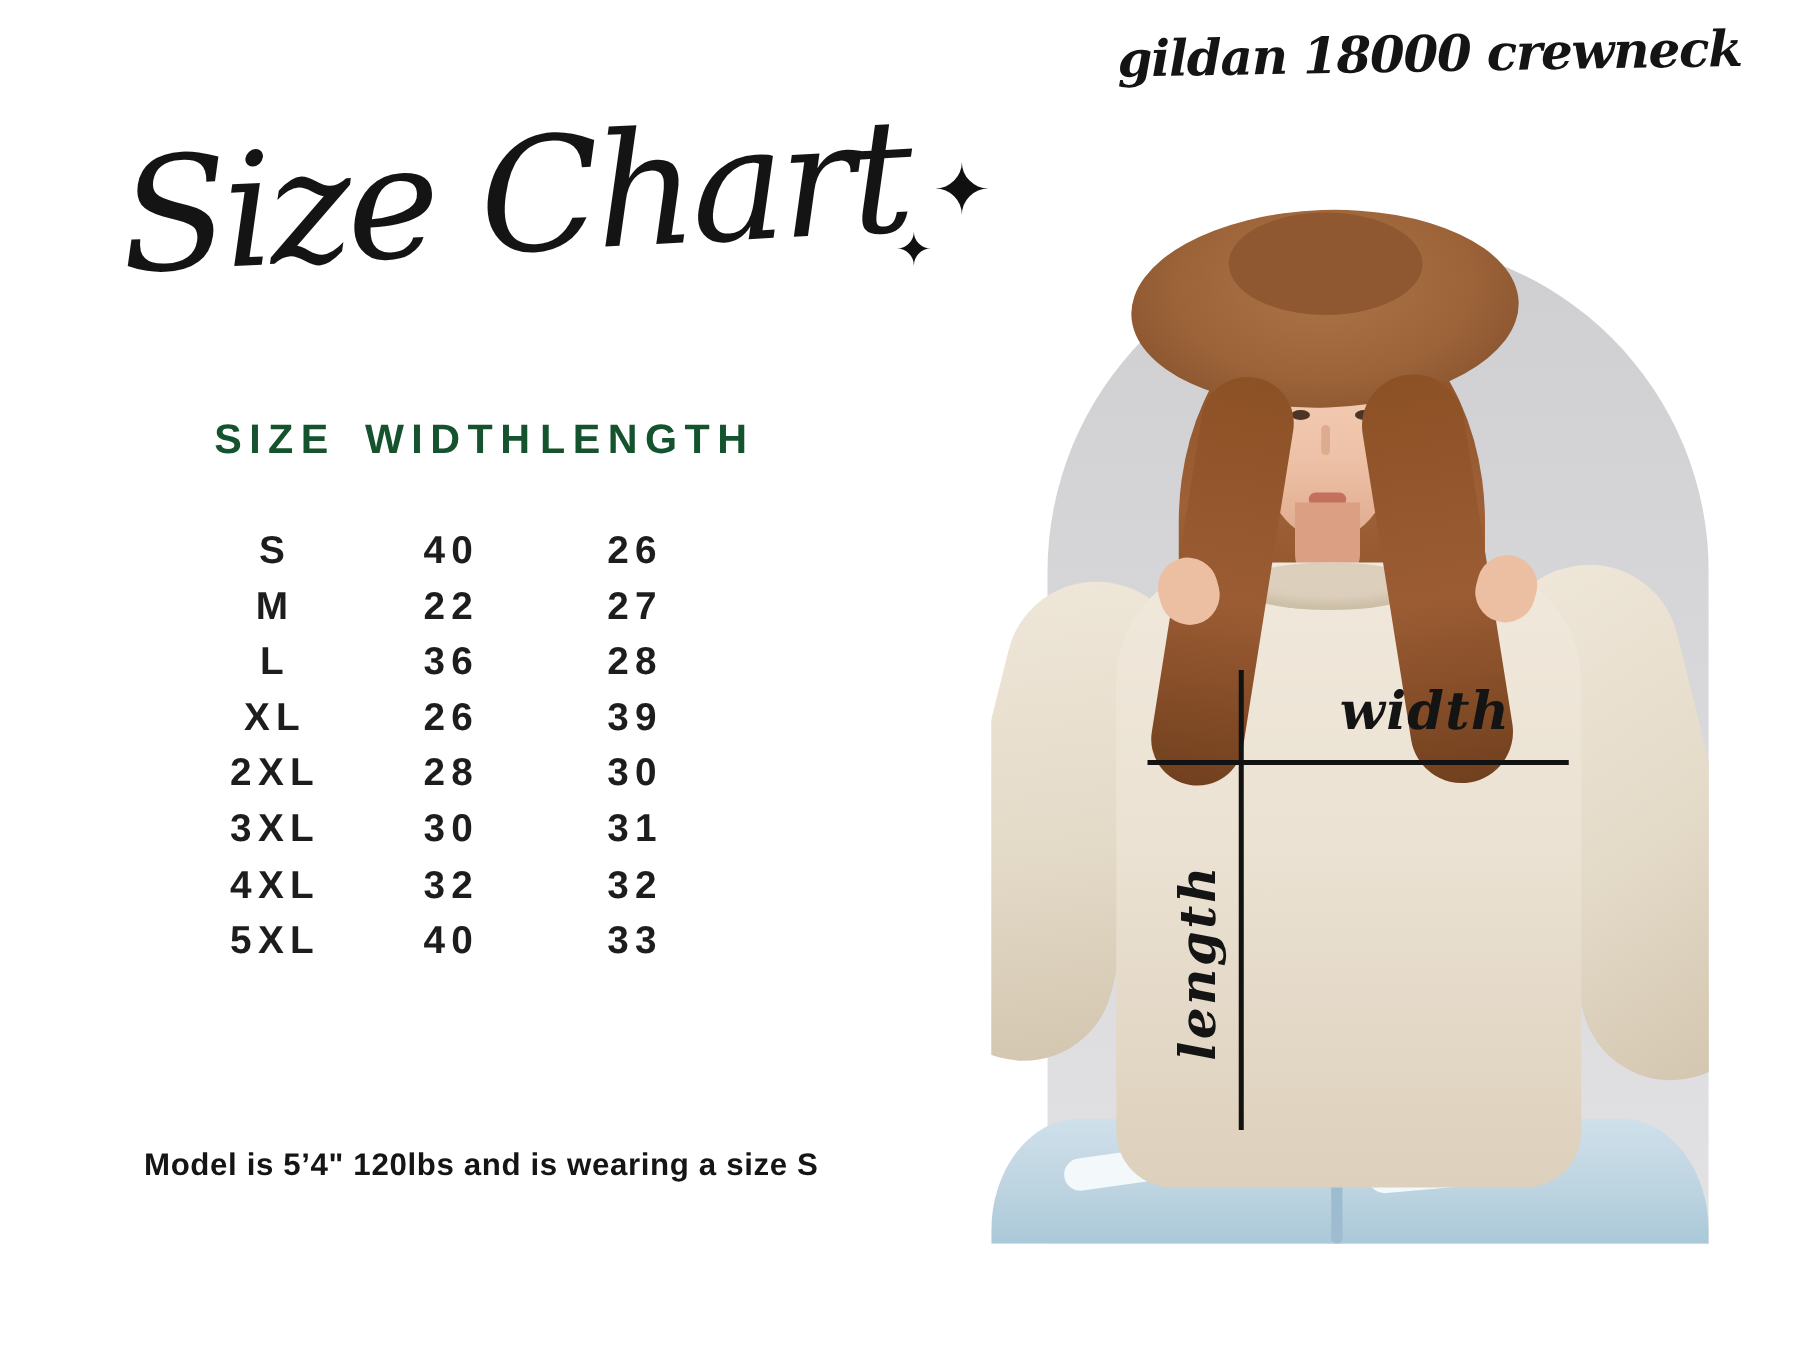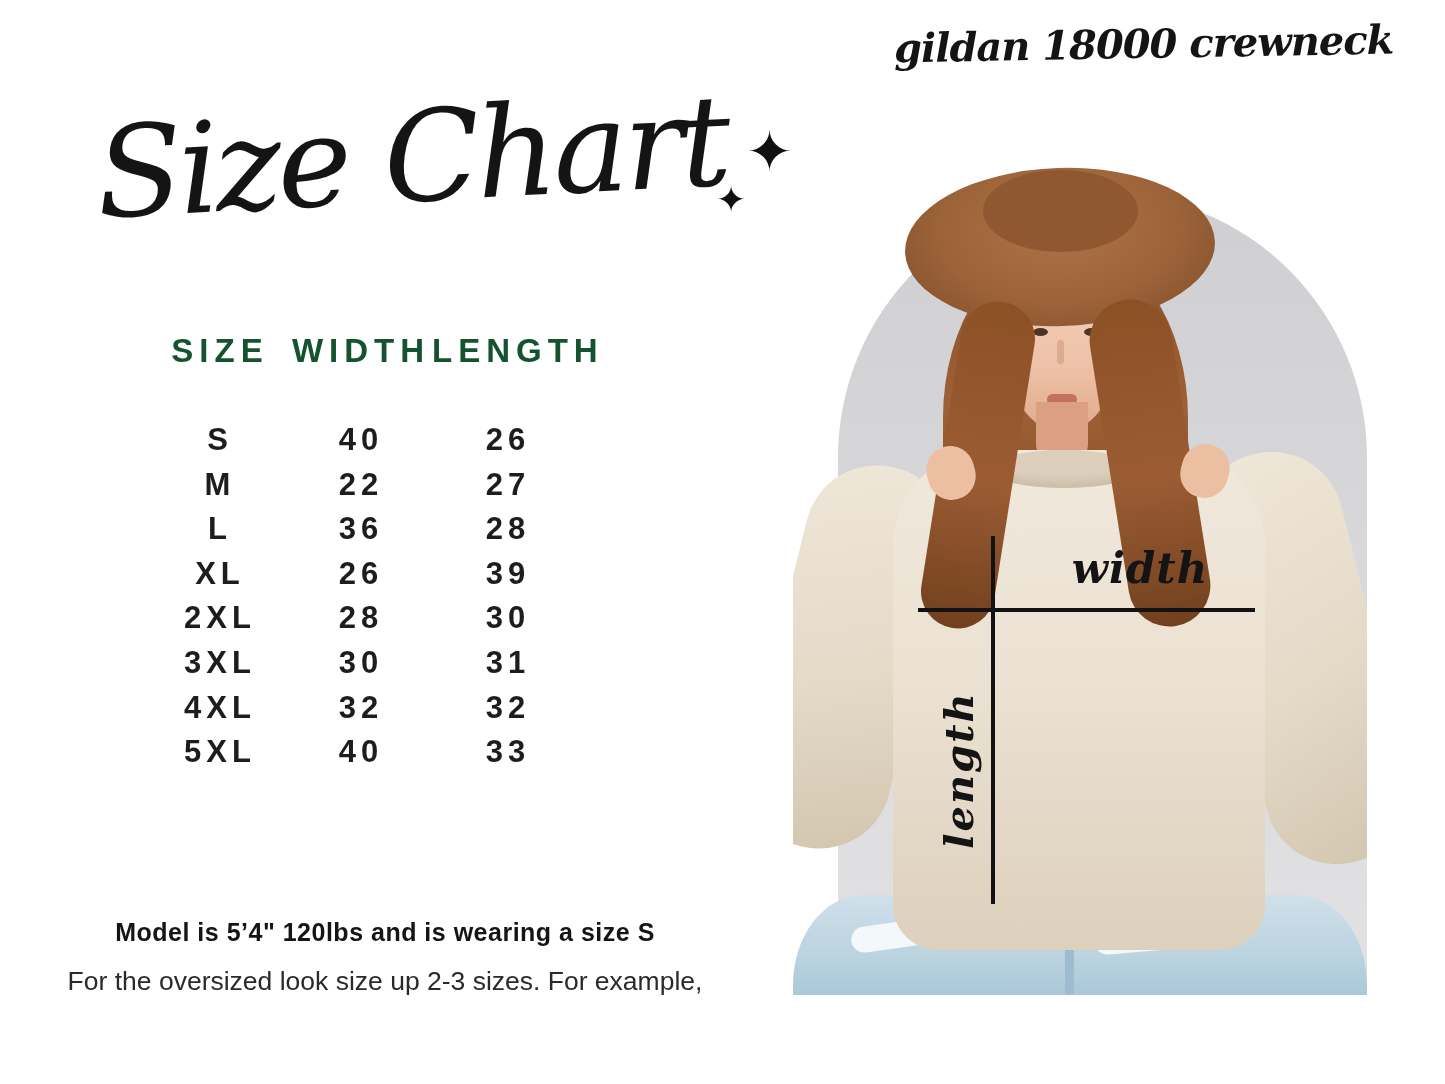--- a/index.html
+++ b/index.html
@@ -139,21 +139,20 @@
     <div class="trow">
       <div class="cell">5XL</div>
       <div class="cell">40</div>
       <div class="cell">33</div>
     </div>
   </div>
 
 
   <div class="abs model-notes">
     <div class="bold-line">Model is 5’4" 120lbs and is wearing a size S</div>
-    <div class="light-line">For the oversized look size up 2-3 sizes. For example,</div>
   </div>
 
   <div class="abs photo">
     <div class="abs arch"></div>
     <div class="abs hair-back"></div>
     <div class="abs face"></div>
     <div class="abs brow l"></div>
     <div class="abs brow r"></div>
     <div class="abs eye l"></div>
     <div class="abs eye r"></div>

